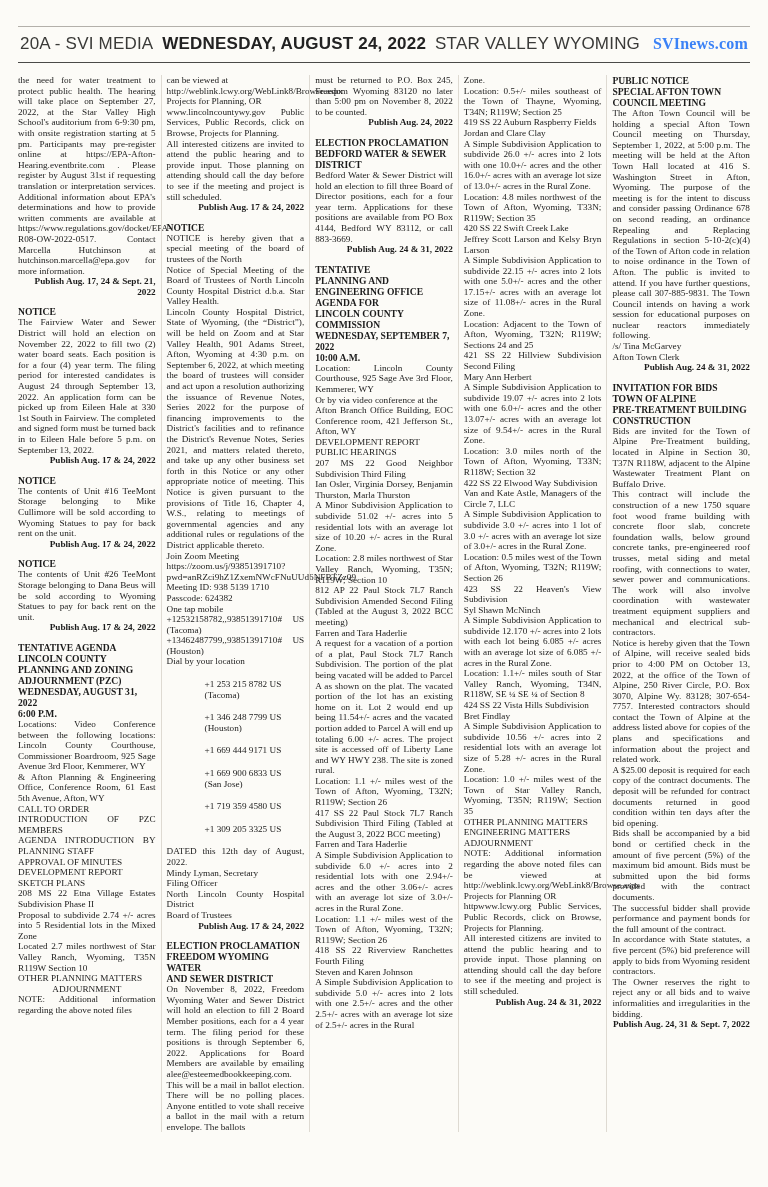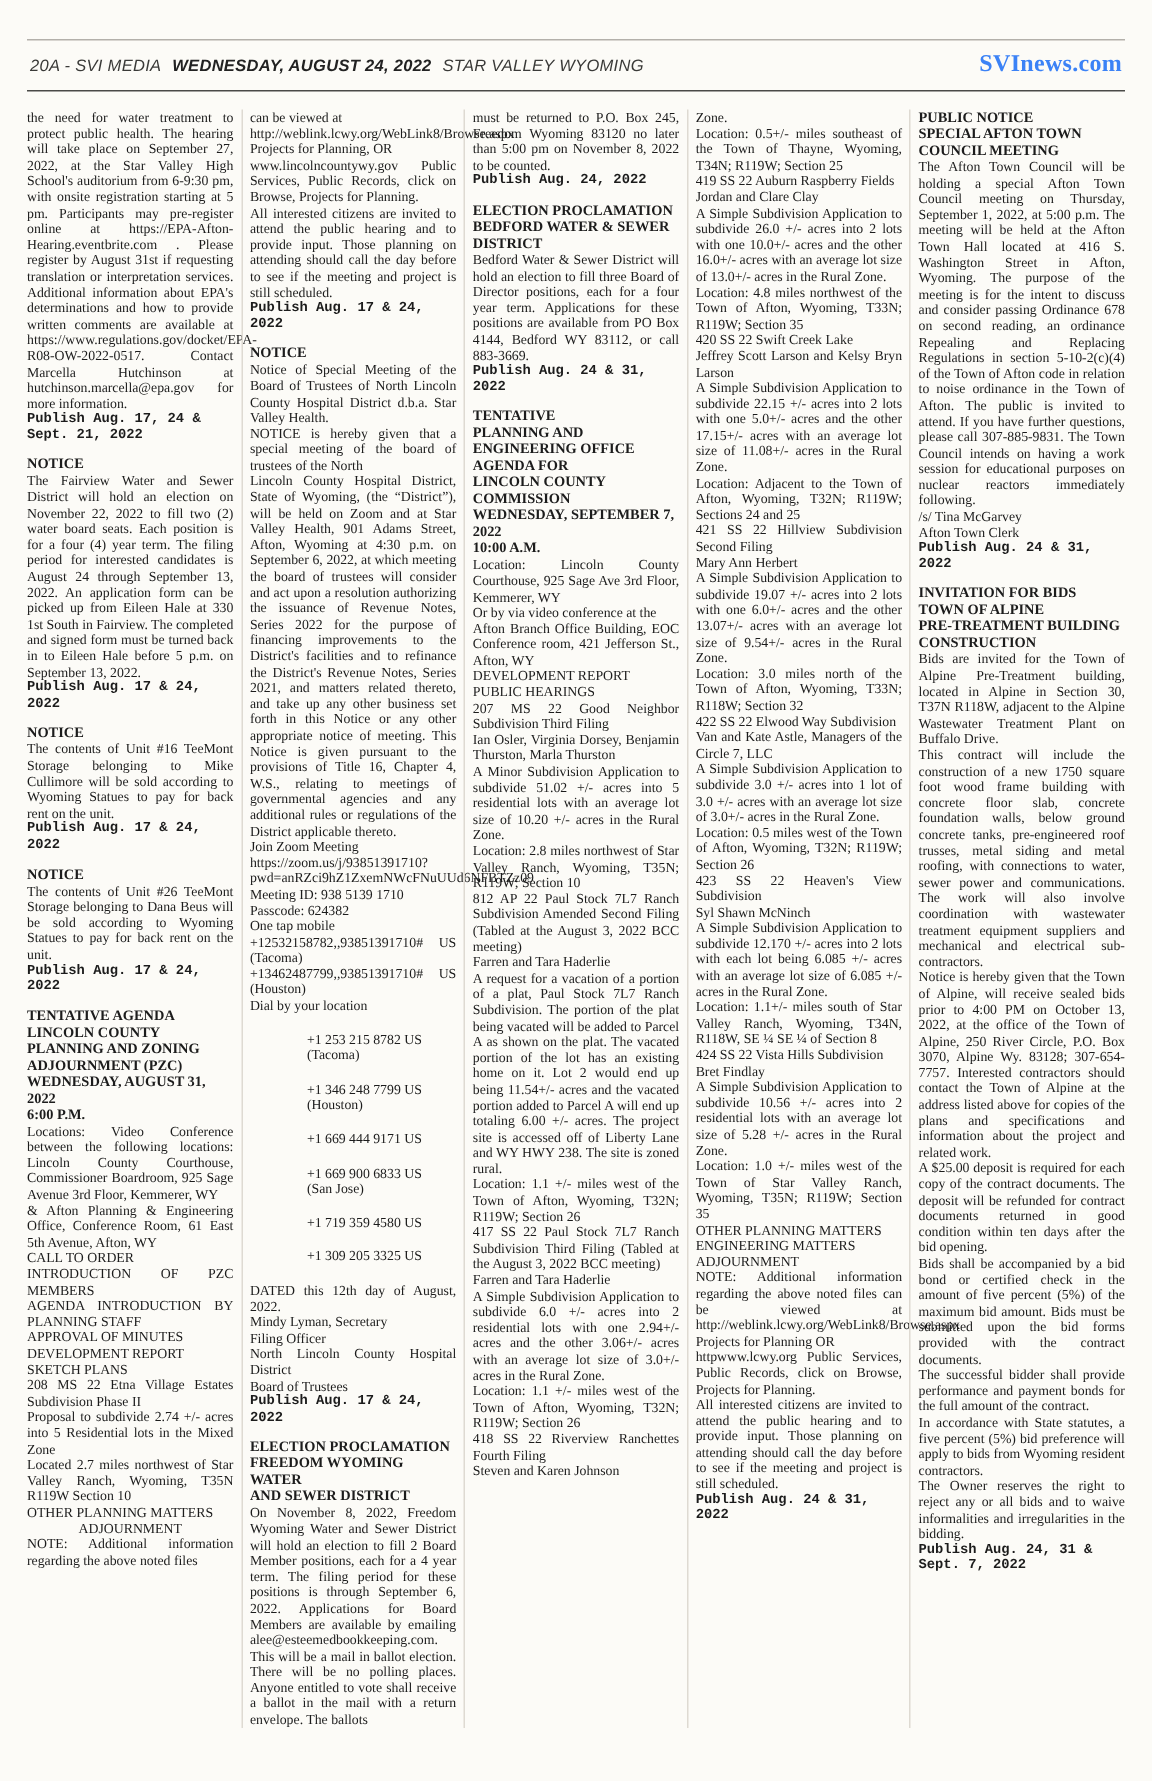--- a/index.html
+++ b/index.html
@@ -15,40 +15,40 @@
     color:#1c1c1c;
   }
   .masthead {
     display:flex; justify-content:space-between; align-items:baseline;
     border-top:1px solid #b3b0aa;
     border-bottom:1px solid #4a4a48;
     padding:7px 2px 8px 2px;
     margin-bottom:12px;
     font-family:"Liberation Sans","DejaVu Sans",sans-serif;
   }
-  .masthead-left { font-size:11px; letter-spacing:0.2px; color:#3a3a38; white-space:nowrap;font-style:italic; }
+  .masthead-left { font-size:17px; letter-spacing:0.2px; color:#3a3a38; white-space:nowrap; }
   .masthead-left b { color:#222; }
   .masthead-sep { display:inline-block; width:4px; }
   .site {
     font-family:"Liberation Serif","DejaVu Serif",serif;
     font-weight:bold; font-size:16px; color:#3b82f6; letter-spacing:0.2px;
   }
   .columns { display:flex; align-items:stretch; }
   .col {
     flex:1 1 0; min-width:0;
     padding:0 5px;
     font-size:9.2px; line-height:10.6px;
   }
   .col:first-child { padding-left:0; }
   .col:last-child { padding-right:0; }
   .col + .col { border-left:1px solid #dedad2; }
   .para { margin:0; text-align:justify; }
   .cent { margin:0; text-align:center; }
   .ind  { margin:12px; padding-left:26px; text-align:left; }
-  .pub  { margin:0 0 9px 0; font-weight:bold; text-align:left;font-family:Liberation Mono, monospace; }
+  .pub  { margin:0 0 9px 0; font-weight:bold; text-align:right; }
   .notice-heading {
     font-weight:bold; 
     font-size:9.6px; line-height:11px;
     margin:9px 0 0 0;
   }
   .col > .notice-heading:first-child { margin-top:0; }
 </style>
 </head>
 <body>
 
@@ -107,22 +107,22 @@
       </div>
       <div class="col">
         <p class="para">can be viewed at</p>
         <p class="para">http://weblink.lcwy.org/WebLink8/Browse.aspx Projects for Planning, OR</p>
         <p class="para">www.lincolncountywy.gov Public Services, Public Records, click on Browse, Projects for Planning.</p>
         <p class="para">All interested citizens are invited to attend the public hearing and to provide input.  Those planning on attending should call the day before to see if the meeting and project is still scheduled.</p>
         <p class="pub">Publish Aug. 17 &amp; 24, 2022</p>
         <div class="notice-heading">
           <div>NOTICE</div>
         </div>
+        <p class="para">NOTICE is hereby given that a special meeting of the board of trustees of the North</p>
         <p class="para">Notice of Special Meeting of the Board of Trustees of North Lincoln County Hospital District d.b.a. Star Valley Health.</p>
-        <p class="para">NOTICE is hereby given that a special meeting of the board of trustees of the North</p>
         <p class="para">Lincoln County Hospital District, State of Wyoming, (the “District”), will be held on Zoom and at Star Valley Health, 901 Adams Street, Afton, Wyoming at 4:30 p.m. on September 6, 2022, at which meeting the board of trustees will consider and act upon a resolution authorizing the issuance of Revenue Notes, Series 2022 for the purpose of financing improvements to the District's facilities and to refinance the District's Revenue Notes, Series 2021, and matters related thereto, and take up any other business set forth in this Notice or any other appropriate notice of meeting. This Notice is given pursuant to the provisions of Title 16, Chapter 4, W.S., relating to meetings of governmental agencies and any additional rules or regulations of the District applicable thereto.</p>
         <p class="para">Join Zoom Meeting</p>
         <p class="para">https://zoom.us/j/93851391710?pwd=anRZci9hZ1ZxemNWcFNuUUd6NFBTZz09</p>
         <p class="para">Meeting ID: 938 5139 1710</p>
         <p class="para">Passcode: 624382</p>
         <p class="para">One tap mobile</p>
         <p class="para">+12532158782,,93851391710# US (Tacoma)</p>
         <p class="para">+13462487799,,93851391710# US (Houston)</p>
         <p class="para">Dial by your location</p>
         <p class="ind">+1 253 215 8782 US (Tacoma)</p>
@@ -177,20 +177,21 @@
         <p class="para">812 AP 22 Paul Stock 7L7 Ranch Subdivision Amended Second Filing (Tabled at the August 3, 2022 BCC meeting)</p>
         <p class="para">Farren and Tara Haderlie</p>
         <p class="para">A request for a vacation of a portion of a plat, Paul Stock 7L7 Ranch Subdivision. The portion of the plat being vacated will be added to Parcel A as shown on the plat. The vacated portion of the lot has an existing home on it. Lot 2 would end up being 11.54+/- acres and the vacated portion added to Parcel A will end up totaling 6.00 +/- acres. The project site is accessed off of Liberty Lane and WY HWY 238. The site is zoned rural.</p>
         <p class="para">Location: 1.1 +/- miles west of the Town of Afton, Wyoming, T32N; R119W; Section 26</p>
         <p class="para">417 SS 22 Paul Stock 7L7 Ranch Subdivision Third Filing (Tabled at the August 3, 2022 BCC meeting)</p>
         <p class="para">Farren and Tara Haderlie</p>
         <p class="para">A Simple Subdivision Application to subdivide 6.0 +/- acres into 2 residential lots with one 2.94+/- acres and the other 3.06+/- acres with an average lot size of 3.0+/- acres in the Rural Zone.</p>
         <p class="para">Location: 1.1 +/- miles west of the Town of Afton, Wyoming, T32N; R119W; Section 26</p>
         <p class="para">418 SS 22 Riverview Ranchettes Fourth Filing</p>
         <p class="para">Steven and Karen Johnson</p>
+        <p class="para">A Simple Subdivision Application to subdivide 5.0 +/- acres into 2 lots with one 2.5+/- acres and the other 2.5+/- acres with an average lot size of 2.5+/- acres in the Rural</p>
       </div>
       <div class="col">
         <p class="para">Zone.</p>
         <p class="para">Location: 0.5+/- miles southeast of the Town of Thayne, Wyoming, T34N; R119W; Section 25</p>
         <p class="para">419 SS 22 Auburn Raspberry Fields</p>
         <p class="para">Jordan and Clare Clay</p>
         <p class="para">A Simple Subdivision Application to subdivide 26.0 +/- acres into 2 lots with one 10.0+/- acres and the other 16.0+/- acres with an average lot size of 13.0+/- acres in the Rural Zone.</p>
         <p class="para">Location: 4.8 miles northwest of the Town of Afton, Wyoming, T33N; R119W; Section 35</p>
         <p class="para">420 SS 22 Swift Creek Lake</p>
         <p class="para">Jeffrey Scott Larson and Kelsy Bryn Larson</p>

